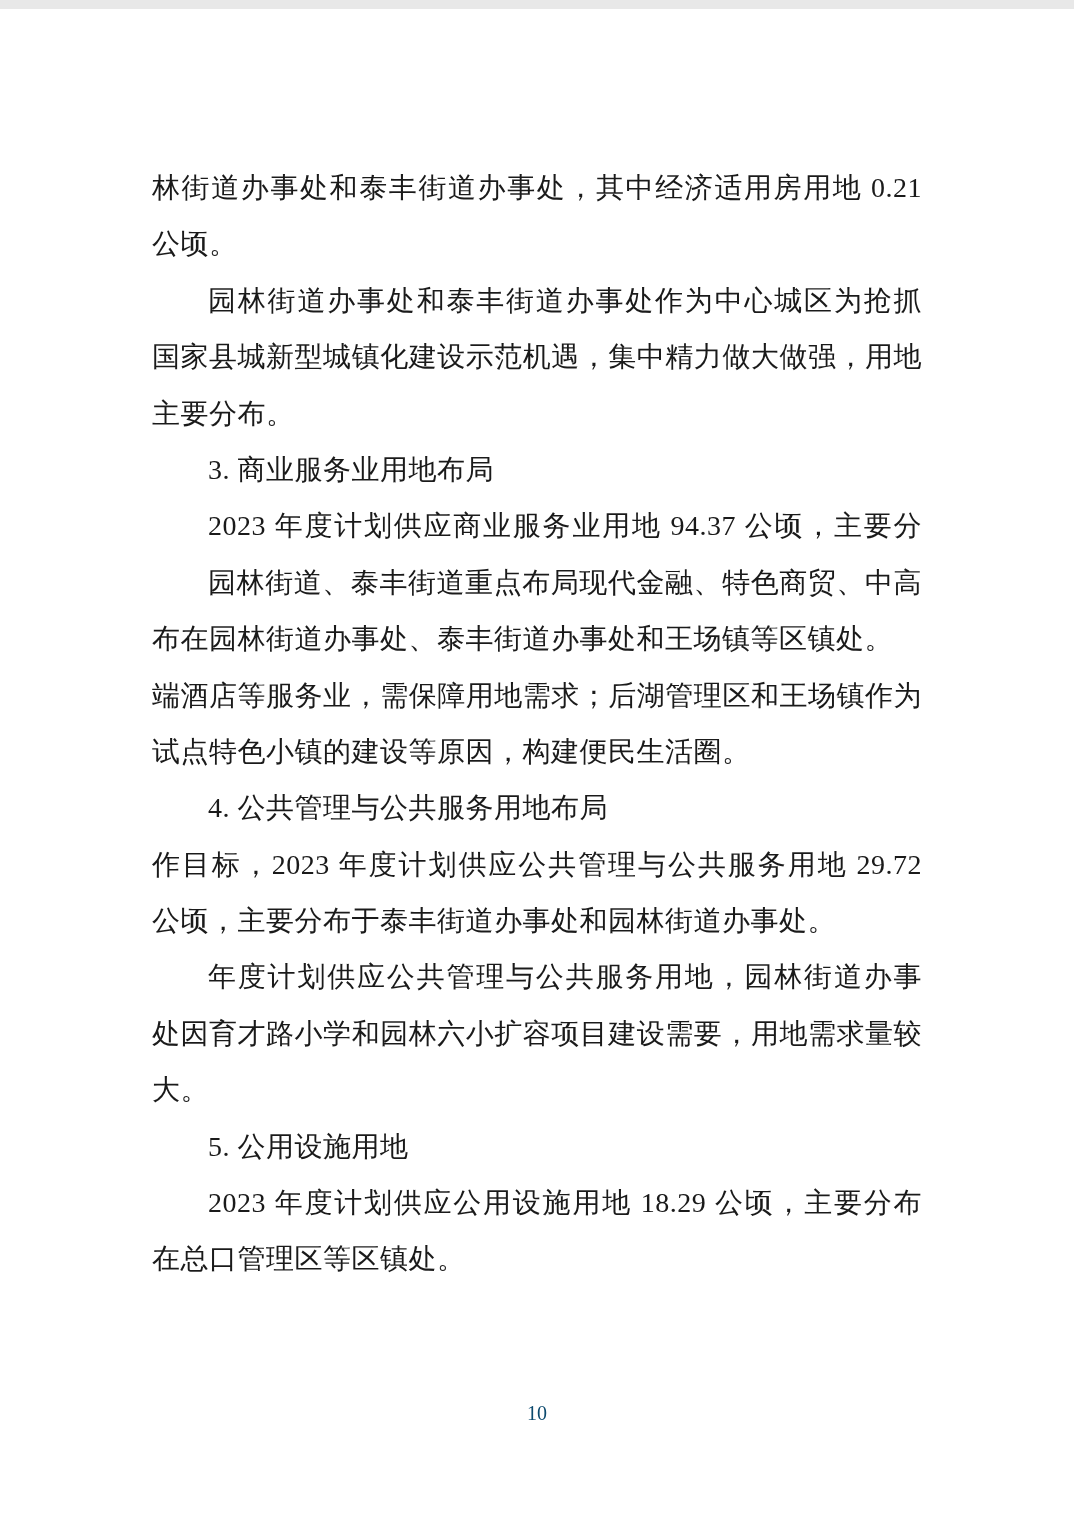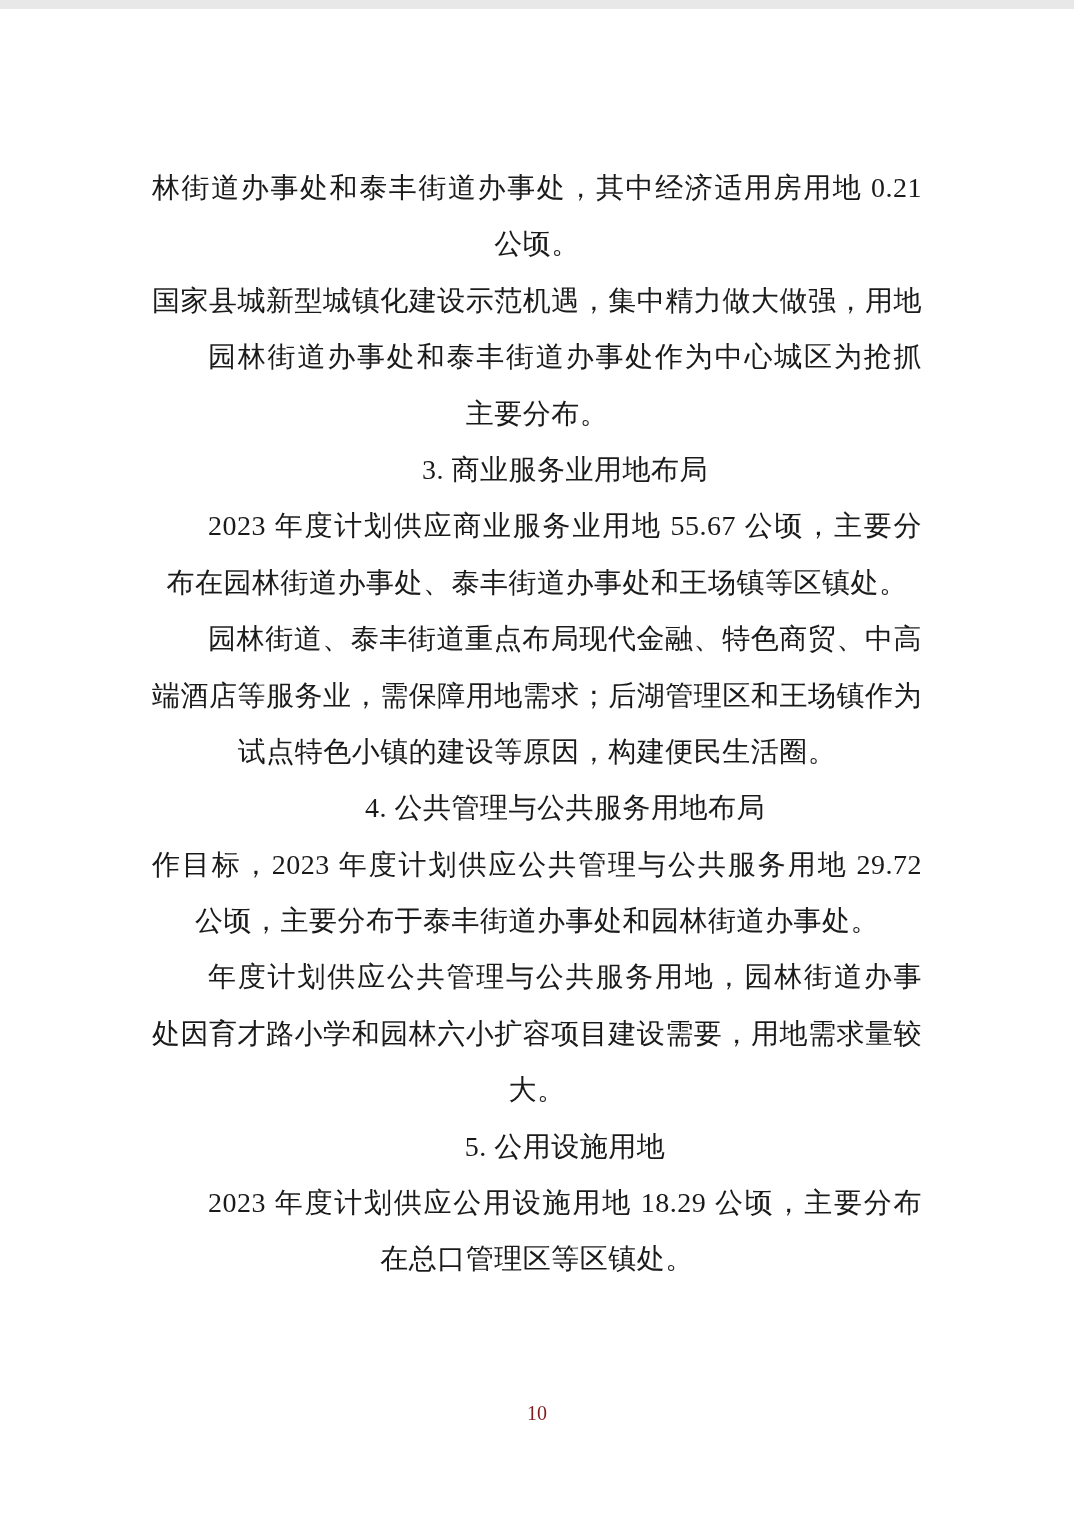--- a/index.html
+++ b/index.html
@@ -22,58 +22,57 @@
     top: 151px;
     width: 770px;
     font-size: 28px;
     line-height: 56.4px;
     color: #1a1a1a;
     letter-spacing: 0.5px;
   }
   .line {
     height: 56.4px;
     white-space: nowrap;
-    text-align: center;
   }
   
   .line.j {
     white-space: normal;
     text-align: justify;
     text-align-last: justify;
     text-justify: inter-character;
   }
   
   .line.ind {
     text-indent: 56px;
   }
   .page-num {
     position: absolute;
     top: 1393px;
     left: 0;
     width: 100%;
     text-align: center;
     font-size: 20px;
-    color: #7f1d1d;
+    color: #0c4a6e;
     font-family: "Liberation Serif", "DejaVu Serif", serif;
   }
 </style>
 </head>
 <body>
 
 <div class="page">
   <div class="content">
     <div class="line j">林街道办事处和泰丰街道办事处，其中经济适用房用地 0.21</div>
     <div class="line">公顷。</div>
+    <div class="line j ind">园林街道办事处和泰丰街道办事处作为中心城区为抢抓</div>
     <div class="line j">国家县城新型城镇化建设示范机遇，集中精力做大做强，用地</div>
-    <div class="line j ind">园林街道办事处和泰丰街道办事处作为中心城区为抢抓</div>
     <div class="line">主要分布。</div>
     <div class="line ind">3. 商业服务业用地布局</div>
-    <div class="line j ind">2023 年度计划供应商业服务业用地 55.67 公顷，主要分</div>
+    <div class="line j ind">2023 年度计划供应商业服务业用地 94.37 公顷，主要分</div>
+    <div class="line j ind">园林街道、泰丰街道重点布局现代金融、特色商贸、中高</div>
     <div class="line">布在园林街道办事处、泰丰街道办事处和王场镇等区镇处。</div>
-    <div class="line j ind">园林街道、泰丰街道重点布局现代金融、特色商贸、中高</div>
     <div class="line j">端酒店等服务业，需保障用地需求；后湖管理区和王场镇作为</div>
     <div class="line">试点特色小镇的建设等原因，构建便民生活圈。</div>
     <div class="line ind">4. 公共管理与公共服务用地布局</div>
     <div class="line j">作目标，2023 年度计划供应公共管理与公共服务用地 29.72</div>
     <div class="line">公顷，主要分布于泰丰街道办事处和园林街道办事处。</div>
     <div class="line j ind">年度计划供应公共管理与公共服务用地，园林街道办事</div>
     <div class="line j">处因育才路小学和园林六小扩容项目建设需要，用地需求量较</div>
     <div class="line">大。</div>
     <div class="line ind">5. 公用设施用地</div>
     <div class="line j ind">2023 年度计划供应公用设施用地 18.29 公顷，主要分布</div>

